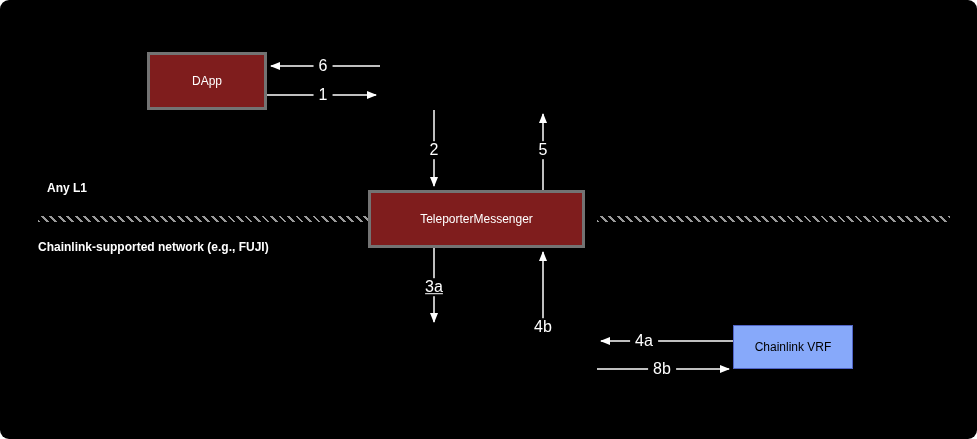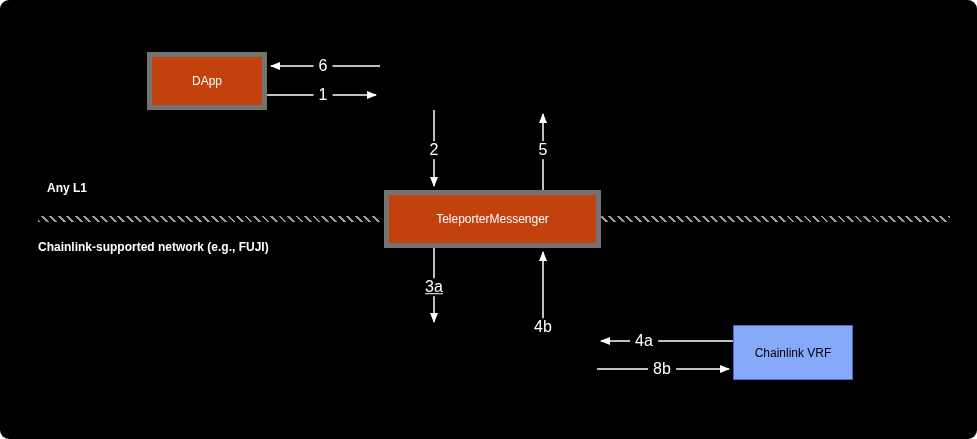--- a/index.html
+++ b/index.html
@@ -7,33 +7,33 @@
   .canvas{
     position:relative;
     width:977px;height:439px;
     background:#000000;
     border-radius:9px;
     overflow:hidden;
   }
   .node{
     position:absolute;
     display:flex;align-items:center;justify-content:center;
-    background:#c2410c;
-    border:5px solid #737373;
+    background:#7f1d1d;
+    border:3px solid #737373;
     color:#ffffff;
     font-size:12px;
     box-sizing:border-box;
     text-align:center;
   }
   .node.dapp{left:147px;top:52px;width:120px;height:58px;}
   .node.consumer{left:380px;top:52px;width:217px;height:58px;}
-  .node.teleporter{left:384px;top:190px;width:217px;height:58px;}
+  .node.teleporter{left:368px;top:190px;width:217px;height:58px;}
   .node.wrapper{left:380px;top:326px;width:217px;height:59px;}
   .node.chainlink{
-    left:733px;top:325px;width:120px;height:55px;
+    left:733px;top:325px;width:120px;height:44px;
     background:#87a9fa;border:1px solid #5064c6;color:#000000;
   }
   .region-label{
     position:absolute;left:38px;
     color:#ffffff;font-size:12px;font-weight:bold;white-space:nowrap;
   }
   .region-label.top{top:181px;margin-left:9px;}
   .region-label.bottom{top:240px;}
   .divider{
     position:absolute;top:216px;height:6px;

